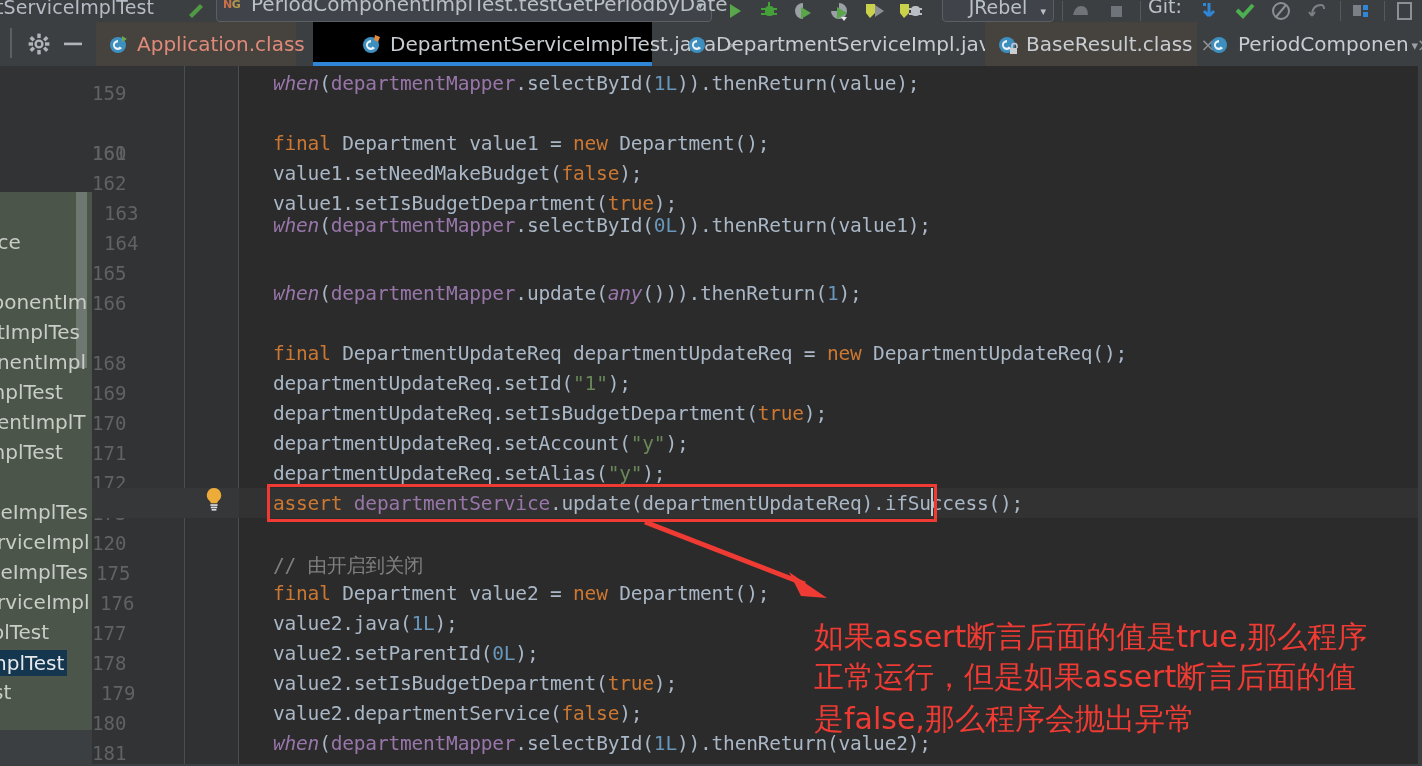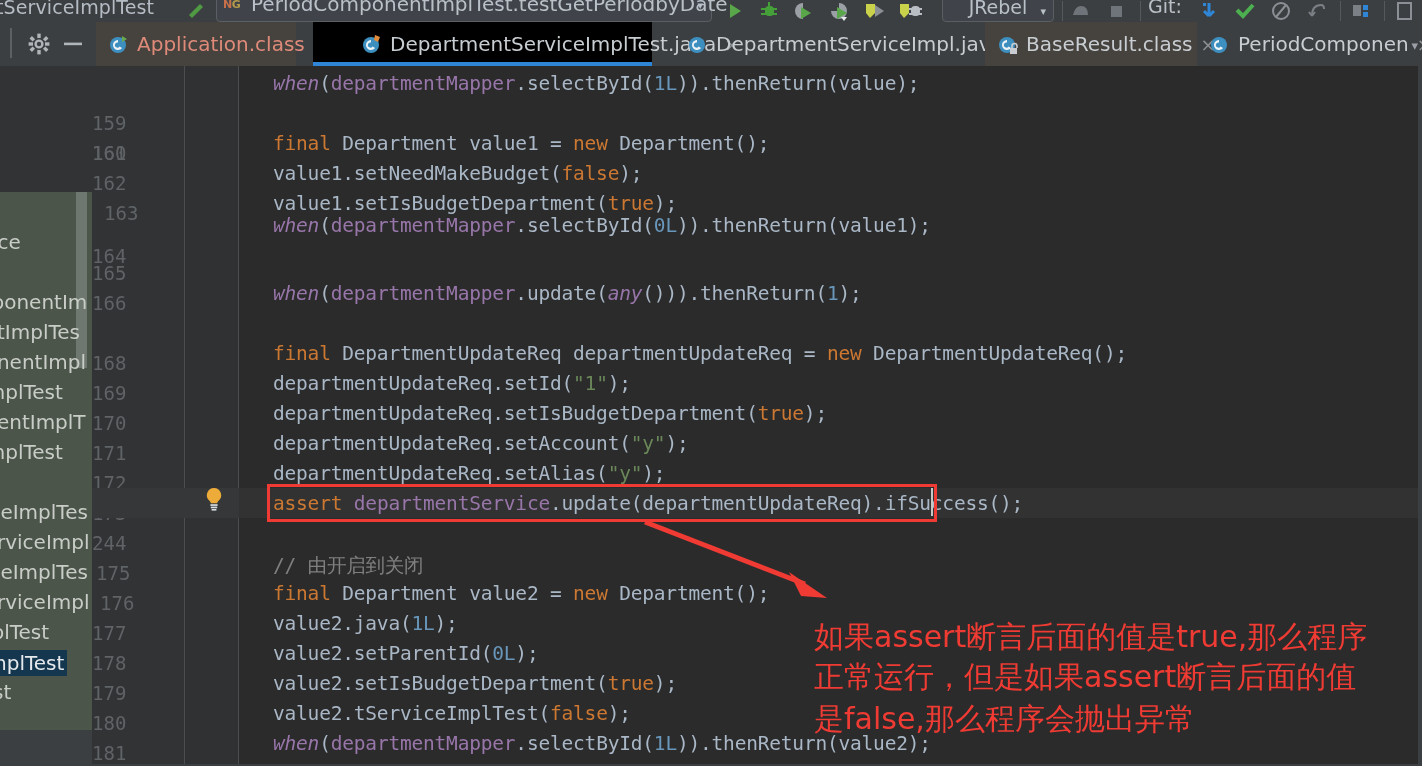--- a/index.html
+++ b/index.html
@@ -287,41 +287,41 @@
         <div class="proj-row" style="top: 398px;">ServiceImpl</div>
         <div class="proj-row" style="top: 428px;">mplTest</div>
         <div class="proj-row sel" style="top: 458px;">eImplTest</div>
         <div class="proj-row" style="top: 488px;">Test</div>
       </div>
   </div>
   <div class="proj-bottom"></div>
 
   <div class="gutter">
     <div id="lnums">
-        <div class="lnum" style="top: 16px; padding-left: 0px; margin-top: 30px;">159</div>
+        <div class="lnum" style="top: 16px; padding-left: 0px;">159</div>
         <div class="lnum" style="top: 46px; padding-left: 0px; margin-top: 30px;">160</div>
         <div class="lnum" style="top: 76px; padding-left: 0px;">161</div>
         <div class="lnum" style="top: 106px; padding-left: 0px;">162</div>
         <div class="lnum" style="top: 136px; padding-left: 12px;">163</div>
-        <div class="lnum" style="top: 179px; padding-left: 0px;">164</div>
+        <div class="lnum" style="top: 166px; padding-left: 12px;">164</div>
         <div class="lnum" style="top: 196px; padding-left: 0px;">165</div>
         <div class="lnum" style="top: 226px; padding-left: 0px;">166</div>
         <div class="lnum" style="top: 256px; padding-left: 8px; text-align: right;">167</div>
         <div class="lnum" style="top: 286px; padding-left: 0px;">168</div>
         <div class="lnum" style="top: 316px; padding-left: 0px;">169</div>
         <div class="lnum" style="top: 346px; padding-left: 0px;">170</div>
         <div class="lnum" style="top: 376px; padding-left: 0px;">171</div>
         <div class="lnum" style="top: 406px; padding-left: 0px;">172</div>
         <div class="lnum" style="top: 436px; padding-left: 0px;">173</div>
-        <div class="lnum" style="top: 466px; padding-left: 0px;">244</div>
+        <div class="lnum" style="top: 466px; padding-left: 0px;">120</div>
         <div class="lnum" style="top: 496px; padding-left: 4px;">175</div>
         <div class="lnum" style="top: 526px; padding-left: 8px;">176</div>
         <div class="lnum" style="top: 556px; padding-left: 0px;">177</div>
         <div class="lnum" style="top: 586px; padding-left: 0px;">178</div>
-        <div class="lnum" style="top: 616px; padding-left: 0px;">179</div>
+        <div class="lnum" style="top: 616px; padding-left: 9px;">179</div>
         <div class="lnum" style="top: 646px; padding-left: 0px;">180</div>
         <div class="lnum" style="top: 676px; padding-left: 0px;">181</div>
       </div>
   </div>
   <div class="gutter-band"></div>
   <div class="gutter-div1"></div>
   <div class="gutter-div2"></div>
 
   <div style="position:absolute;left:92px;top:488px;width:147px;height:30px;background:#353739"></div>
   <div style="position:absolute;left:185px;top:488px;width:53px;height:30px;background:#353739"></div>
@@ -350,21 +350,21 @@
         <div class="cl" style="top: 336px;"><span class="id">departmentUpdateReq.setIsBudgetDepartment(</span><span class="kw">true</span><span class="id">);</span></div>
         <div class="cl" style="top: 366px;"><span class="id">departmentUpdateReq.setAccount(</span><span class="st">"y"</span><span class="id">);</span></div>
         <div class="cl" style="top: 396px;"><span class="id">departmentUpdateReq.setAlias(</span><span class="st">"y"</span><span class="id">);</span></div>
         <div class="cl" style="top: 426px;"><span class="kw">assert</span><span class="id"> </span><span class="fld">departmentService</span><span class="id">.update(departmentUpdateReq).ifSuccess();</span></div>
         <div class="cl" style="top: 456px;"></div>
         <div class="cl" style="top: 486px;"><span class="cm">// 由开启到关闭</span></div>
         <div class="cl" style="top: 516px;"><span class="kw">final</span><span class="id"> Department value2 = </span><span class="kw">new</span><span class="id"> Department();</span></div>
         <div class="cl" style="top: 546px;"><span class="id">value2.java(</span><span class="num">1L</span><span class="id">);</span></div>
         <div class="cl" style="top: 576px;"><span class="id">value2.setParentId(</span><span class="num">0L</span><span class="id">);</span></div>
         <div class="cl" style="top: 606px;"><span class="id">value2.setIsBudgetDepartment(</span><span class="kw">true</span><span class="id">);</span></div>
-        <div class="cl" style="top: 636px;"><span class="id">value2.tServiceImplTest(</span><span class="kw">false</span><span class="id">);</span></div>
+        <div class="cl" style="top: 636px;"><span class="id">value2.departmentService(</span><span class="kw">false</span><span class="id">);</span></div>
         <div class="cl" style="top: 666px;"><span class="stm">when</span><span class="id">(</span><span class="fld">departmentMapper</span><span class="id">.selectById(</span><span class="num">1L</span><span class="id">)).thenReturn(value2);</span></div>
       </div>
 
     <div class="redbox" style="left:28px;top:418px;width:670px;height:38px"></div>
 
     <div style="position:absolute;left:692px;top:422px;width:2px;height:28px;background:#c5c8c6"></div>
 
     <svg class="arrow-svg" width="230" height="110" style="left:390px;top:442px" viewBox="0 0 230 110">
       <line x1="16" y1="14" x2="176" y2="76" stroke="#ef3b33" stroke-width="5"></line>
       <path d="M198 90 L160 64 L172 88 Z" fill="#ef3b33"></path>

